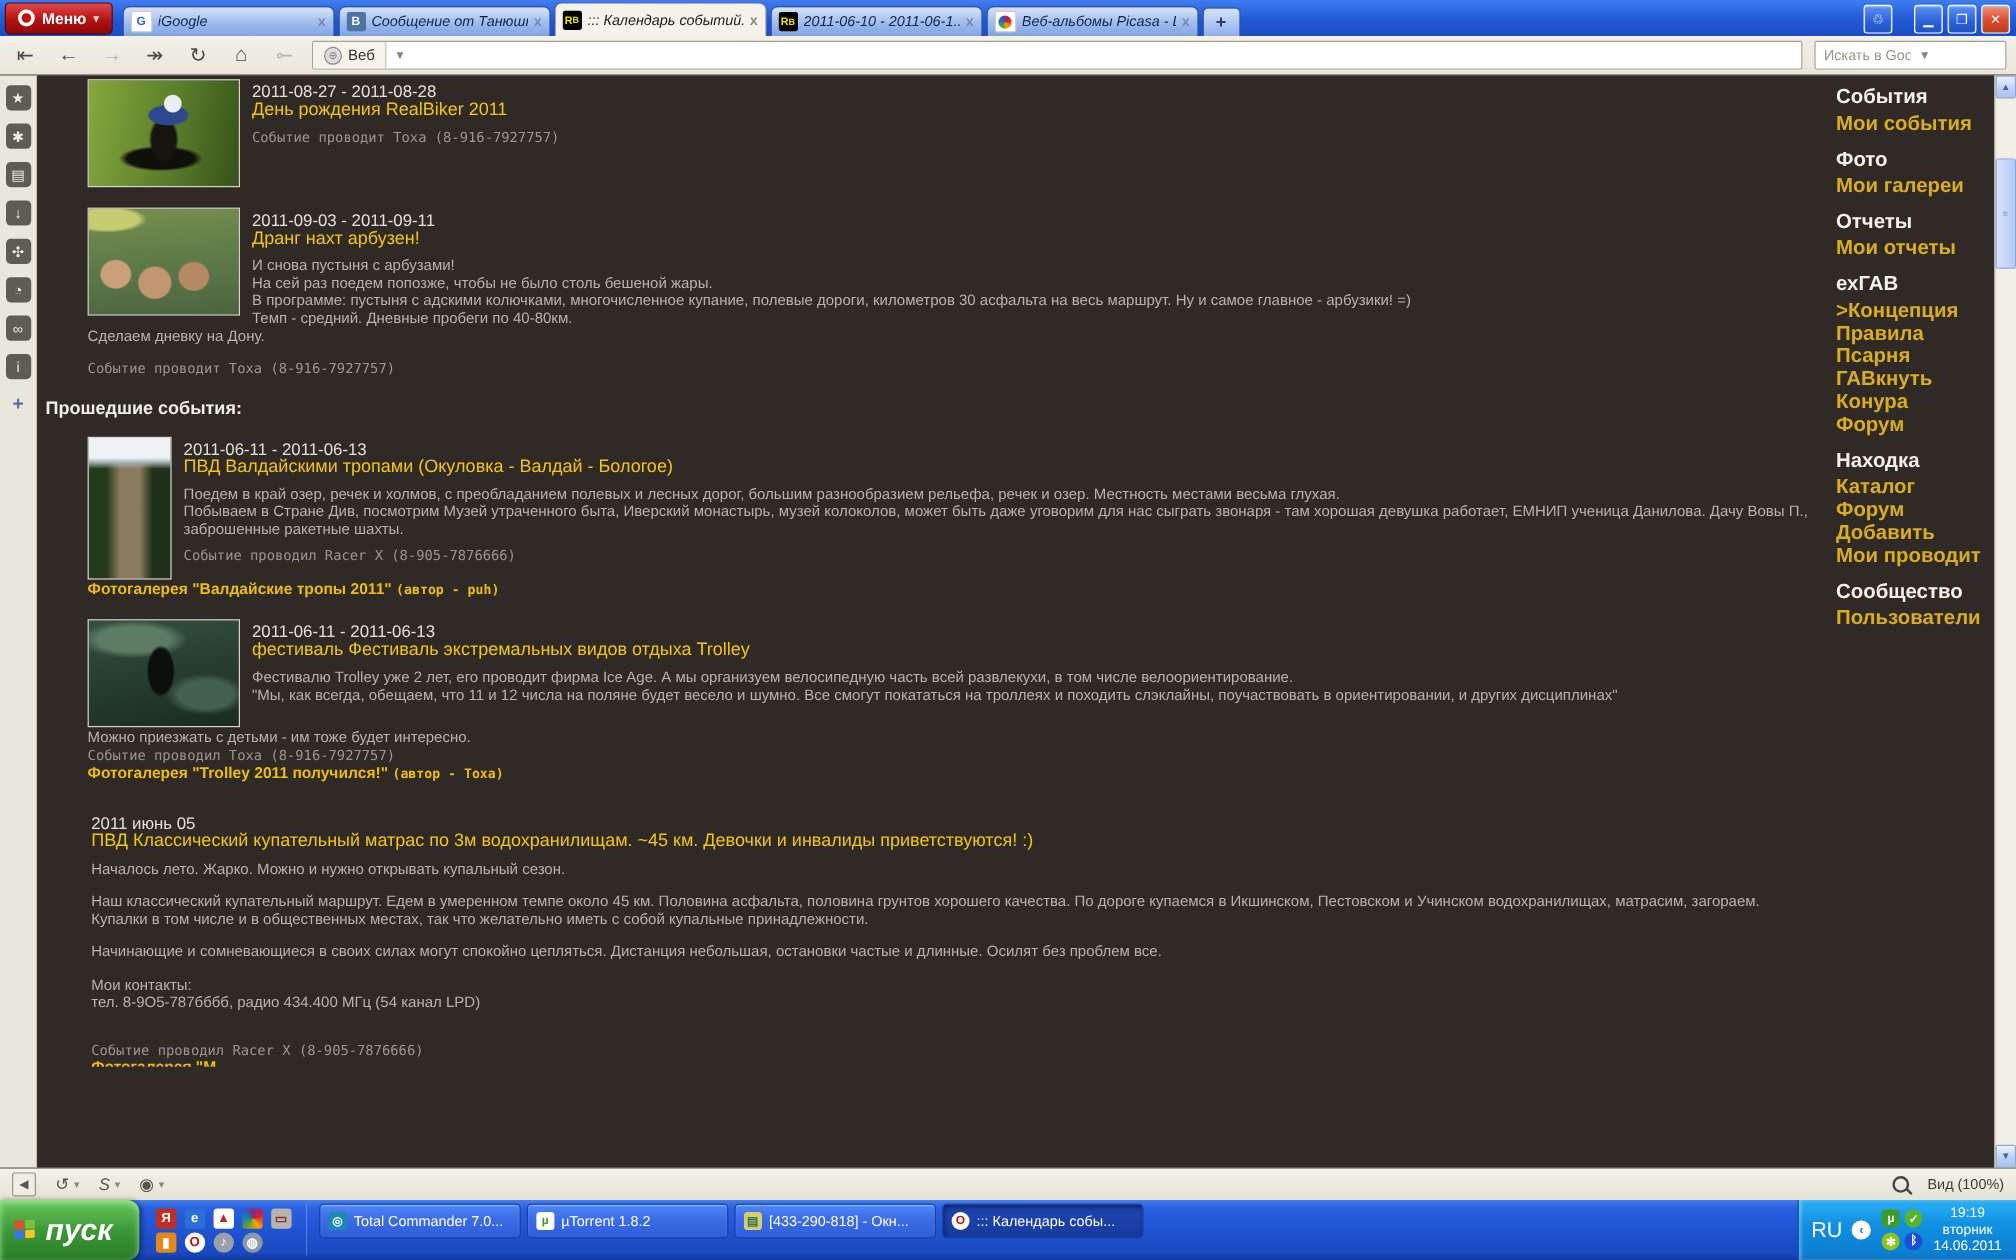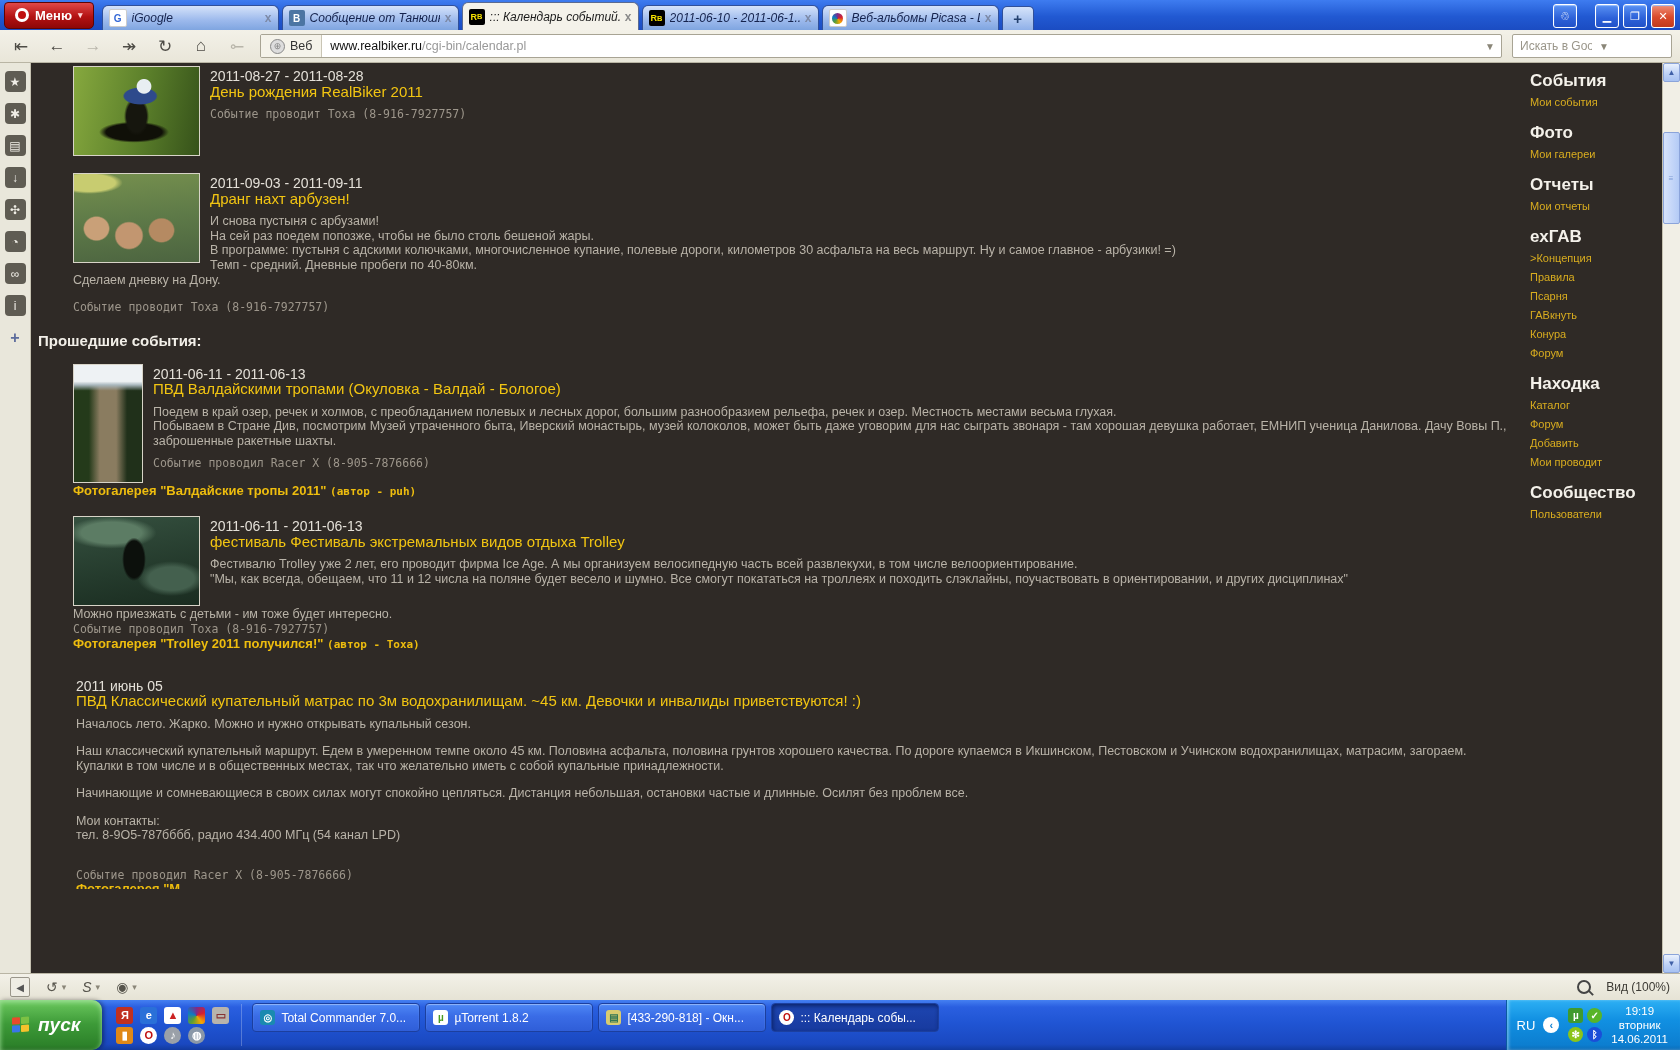--- a/index.html
+++ b/index.html
@@ -107,21 +107,21 @@
   .ph-trolley{background:
     radial-gradient(ellipse 10% 26% at 48% 48%, #0c100c 0 80%, rgba(0,0,0,0) 95%),
     radial-gradient(ellipse 40% 20% at 30% 18%, #5c7c64 0 60%, rgba(0,0,0,0) 90%),
     radial-gradient(ellipse 30% 22% at 78% 70%, #44604e 0 60%, rgba(0,0,0,0) 90%),
     linear-gradient(170deg,#35503f,#243a2c 60%,#1a2c20);}
 
   
   .rightnav{width:126px;flex:0 0 126px;padding:6px 6px 0 0;}
   .rn-h{color:#f4f1ea;font-weight:bold;font-size:17px;margin:11px 0 2px;}
   .rn-h:first-child{margin-top:2px;}
-  .rn-a{color:#d9ad1f;font-size:11px;line-height:19px;white-space:nowrap;}
+  .rn-a{color:#d9ad1f;font-size:17px;line-height:19px;white-space:nowrap;font-weight:bold;}
 
   
   .vscroll{width:17px;flex:0 0 17px;background:#f1efe6;border-left:1px solid #c5c1b0;
     display:flex;flex-direction:column;}
   .sbtn{height:17px;flex:0 0 17px;background:linear-gradient(#eaf1fd,#bcd0f6 60%,#a8c2f2);
     border:1px solid #8ba4da;border-radius:2px;color:#4060a8;font-size:8px;
     display:flex;align-items:center;justify-content:center;}
   .strack{flex:1;position:relative;}
   .sthumb{position:absolute;top:50px;left:0;right:0;height:90px;border:1px solid #8ba4da;border-radius:2px;
     background:linear-gradient(90deg,#d7e3fb,#b4cbf6);display:flex;align-items:center;justify-content:center;
@@ -136,21 +136,21 @@
   .st-ico{font-size:14px;color:#56544c;margin-left:12px;}
   .st-dd{font-size:9px;color:#8a8678;}
   .st-right{margin-left:auto;display:flex;align-items:center;gap:15px;}
   .mag{width:10px;height:10px;border:2px solid #444;border-radius:50%;position:relative;}
   .mag:after{content:"";position:absolute;width:6px;height:2px;background:#444;transform:rotate(45deg);right:-5px;bottom:-2px;}
 
   
   .taskbar{height:50px;flex:0 0 50px;background:linear-gradient(#4580f2 0,#2a5fe0 14%,#2055d4 45%,#1a48c0 88%,#123a9e);
     display:flex;align-items:stretch;position:relative;}
   .start{background:linear-gradient(#6cc95e,#3d9a38 48%,#2d822a 90%,#256e23);
-    border-radius:0 10px 10px 0;color:#fff;font-weight:bold;font-style:italic;font-size:19px;
+    border-radius:0 10px 10px 0;color:#fff;font-weight:bold;font-style:italic;font-size:25px;
     display:flex;align-items:center;gap:8px;padding:0 22px 0 12px;
     box-shadow:inset 0 2px 5px #a2e29a, 2px 0 4px rgba(0,0,0,.4);}
   .flag{width:18px;height:16px;display:grid;grid-template-columns:8px 8px;grid-template-rows:7px 7px;gap:1px;transform:skewY(-4deg);}
   .flag i{border-radius:1px;}
   .flag .r{background:#e84a2c;} .flag .g{background:#7cc144;} .flag .b{background:#3a76e8;} .flag .y{background:#f5c22c;}
   .qlaunch{display:flex;flex-direction:column;justify-content:center;gap:3px;padding:0 10px 0 14px;}
   .qrow{display:flex;gap:7px;align-items:center;}
   .qi{width:17px;height:17px;border-radius:3px;display:flex;align-items:center;justify-content:center;
     font-size:11px;font-weight:bold;color:#fff;}
   .tb-sep{width:1px;background:rgba(255,255,255,.25);margin:4px 2px;}
@@ -227,21 +227,20 @@
     <span class="navbtn dis">→</span>
     <span class="navbtn">↠</span>
     <span class="navbtn">↻</span>
     <span class="navbtn">⌂</span>
     <span class="navbtn dis" style="transform:scaleX(-1)">⊸</span>
     <div class="addressbar">
       <span class="ab-badge">
         <span class="globe">⊕</span>
         <span>Веб</span>
       </span>
-      <span class="ab-url"><span class="host">www.realbiker.ru</span><span class="path">/cgi-bin/calendar.pl</span></span>
       <span class="dd">▼</span>
     </div>
     <div class="searchbox">
       <span>Искать в Google</span>
       <span class="dd">▼</span>
     </div>
   </div>
 
   <div class="content">
 
@@ -434,21 +433,21 @@
       <div class="tbtn">
         <span class="ti" style="background:#d8cc70;color:#375">▤</span>
         <span>[433-290-818] - Окн...</span>
       </div>
       <div class="tbtn pressed">
         <span class="ti" style="background:#fff;color:#c01010;border-radius:50%">O</span>
         <span>::: Календарь собы...</span>
       </div>
     </div>
     <div class="tray">
-      <span style="font-size:13px">RU</span>
+      <span style="font-size:18px">RU</span>
       <span class="hide-arrow">‹</span>
       <span class="tray-grid">
         <span class="tray-ic" style="background:#3f9a2e">µ</span>
         <span class="tray-ic" style="background:#58b428;border-radius:50%">✓</span>
         <span class="tray-ic" style="background:#8cc418;border-radius:50%">✻</span>
         <span class="tray-ic" style="background:#1a4ed8;border-radius:50%">ᛒ</span>
       </span>
       <span class="clock">
         <span>19:19</span><br>
         <span>вторник</span><br>

